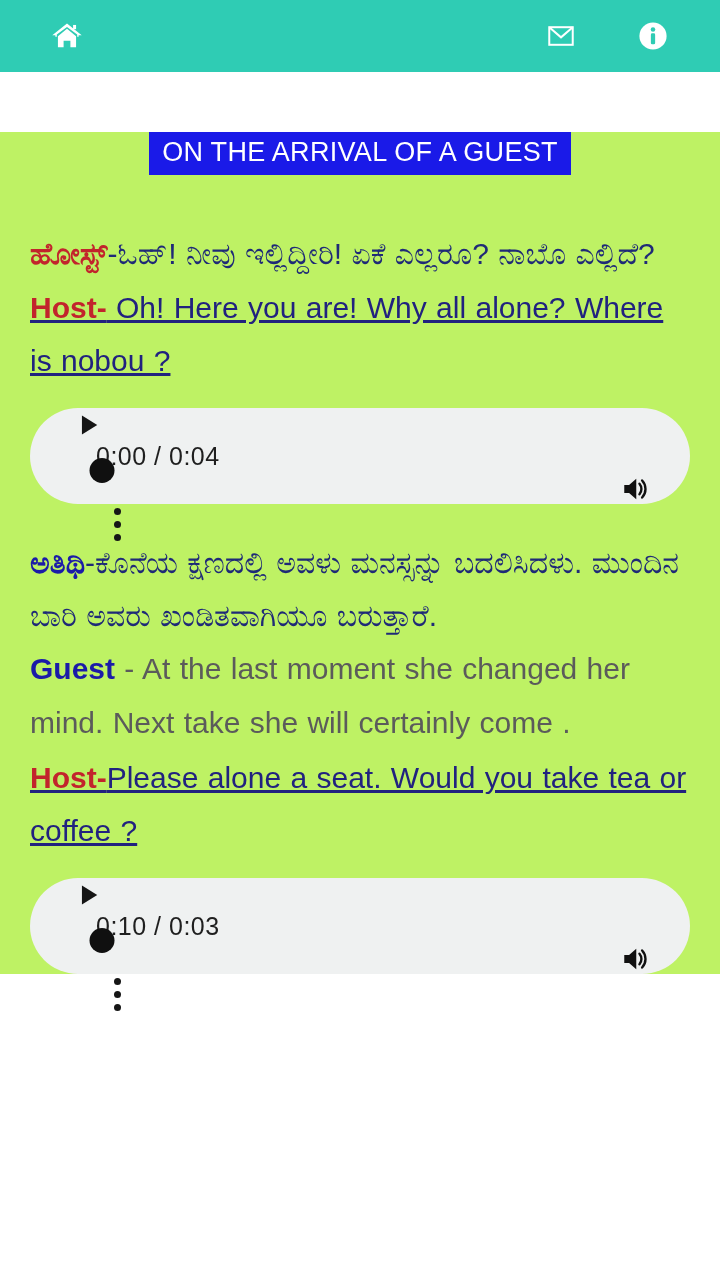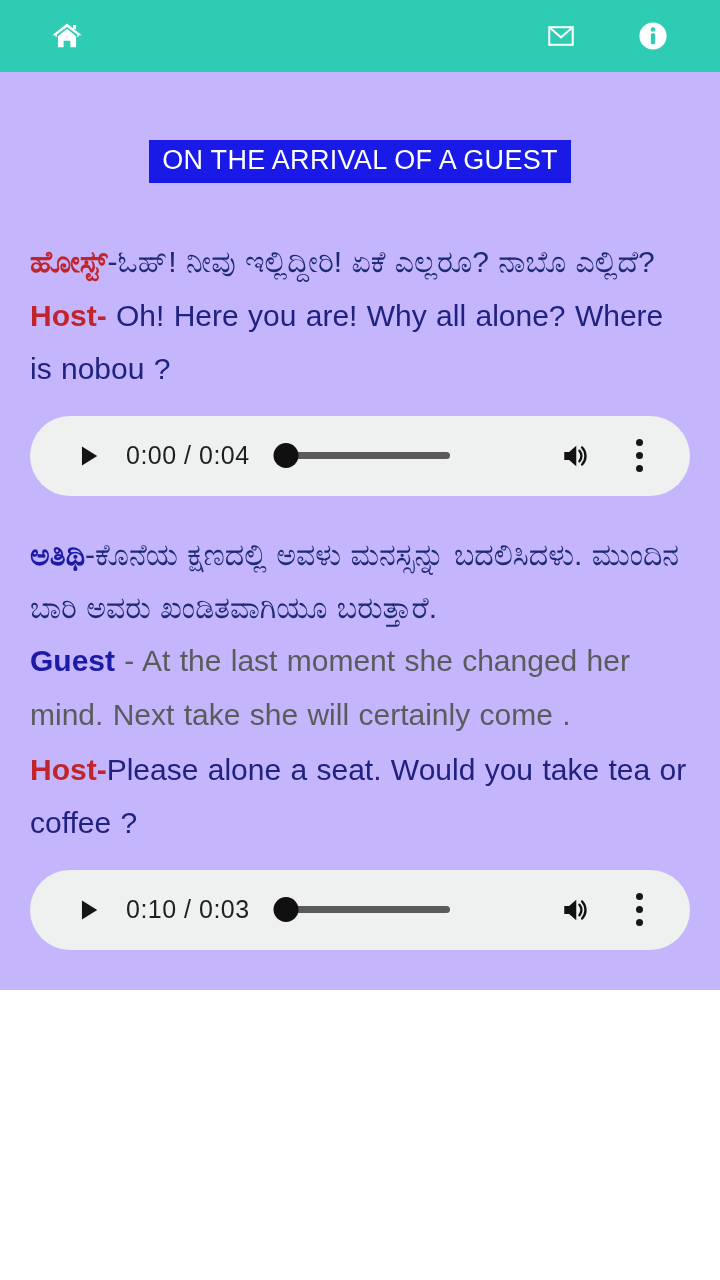--- a/index.html
+++ b/index.html
@@ -36,22 +36,22 @@
     display: flex;
     align-items: center;
     justify-content: center;
     cursor: pointer;
   }
   .hdr-icon svg { display: block; }
 
   
   .page {
     width: 720px;
-    background: #c4b5fd;
-    padding: 8px 30px;
+    background: #bef264;
+    padding: 0 30px;
   }
 
   .title-wrap {
     display: flex;
     justify-content: center;
     margin-top: 60px;
     margin-bottom: 52px;
   }
   .page-title {
     background: #1A1AE8;
@@ -66,37 +66,38 @@
 
   
   .dialogue { margin-bottom: 2px; }
 
   .line {
     font-size: 30px;
     line-height: 1.78;
     word-spacing: 1px;
   }
   .line.kannada { color: #1F2A77; }
-  .line.english-blue { color: #21227F; }
+  .line.english-blue { color: #21227F; text-decoration: underline; }
   .line.english-gray { color: #5B5B5B; }
 
   .speaker-red { color: #C2242C; font-weight: 600; }
   .speaker-blue { color: #1B1BA8; font-weight: 600; }
 
   
   .audio-player {
     width: 100%;
-    height: 80px;
+    height: 96px;
     background: #EFF1F1;
     border-radius: 48px;
     display: flex;
-    align-items: center;
+    align-items: flex-start;
     padding: 0 34px 0 44px;
     margin-top: 20px;
     margin-bottom: 32px;
+    flex-direction: column;
   }
   .play-btn {
     width: 30px;
     height: 34px;
     display: flex;
     align-items: center;
     justify-content: center;
     cursor: pointer;
     flex: 0 0 auto;
   }

